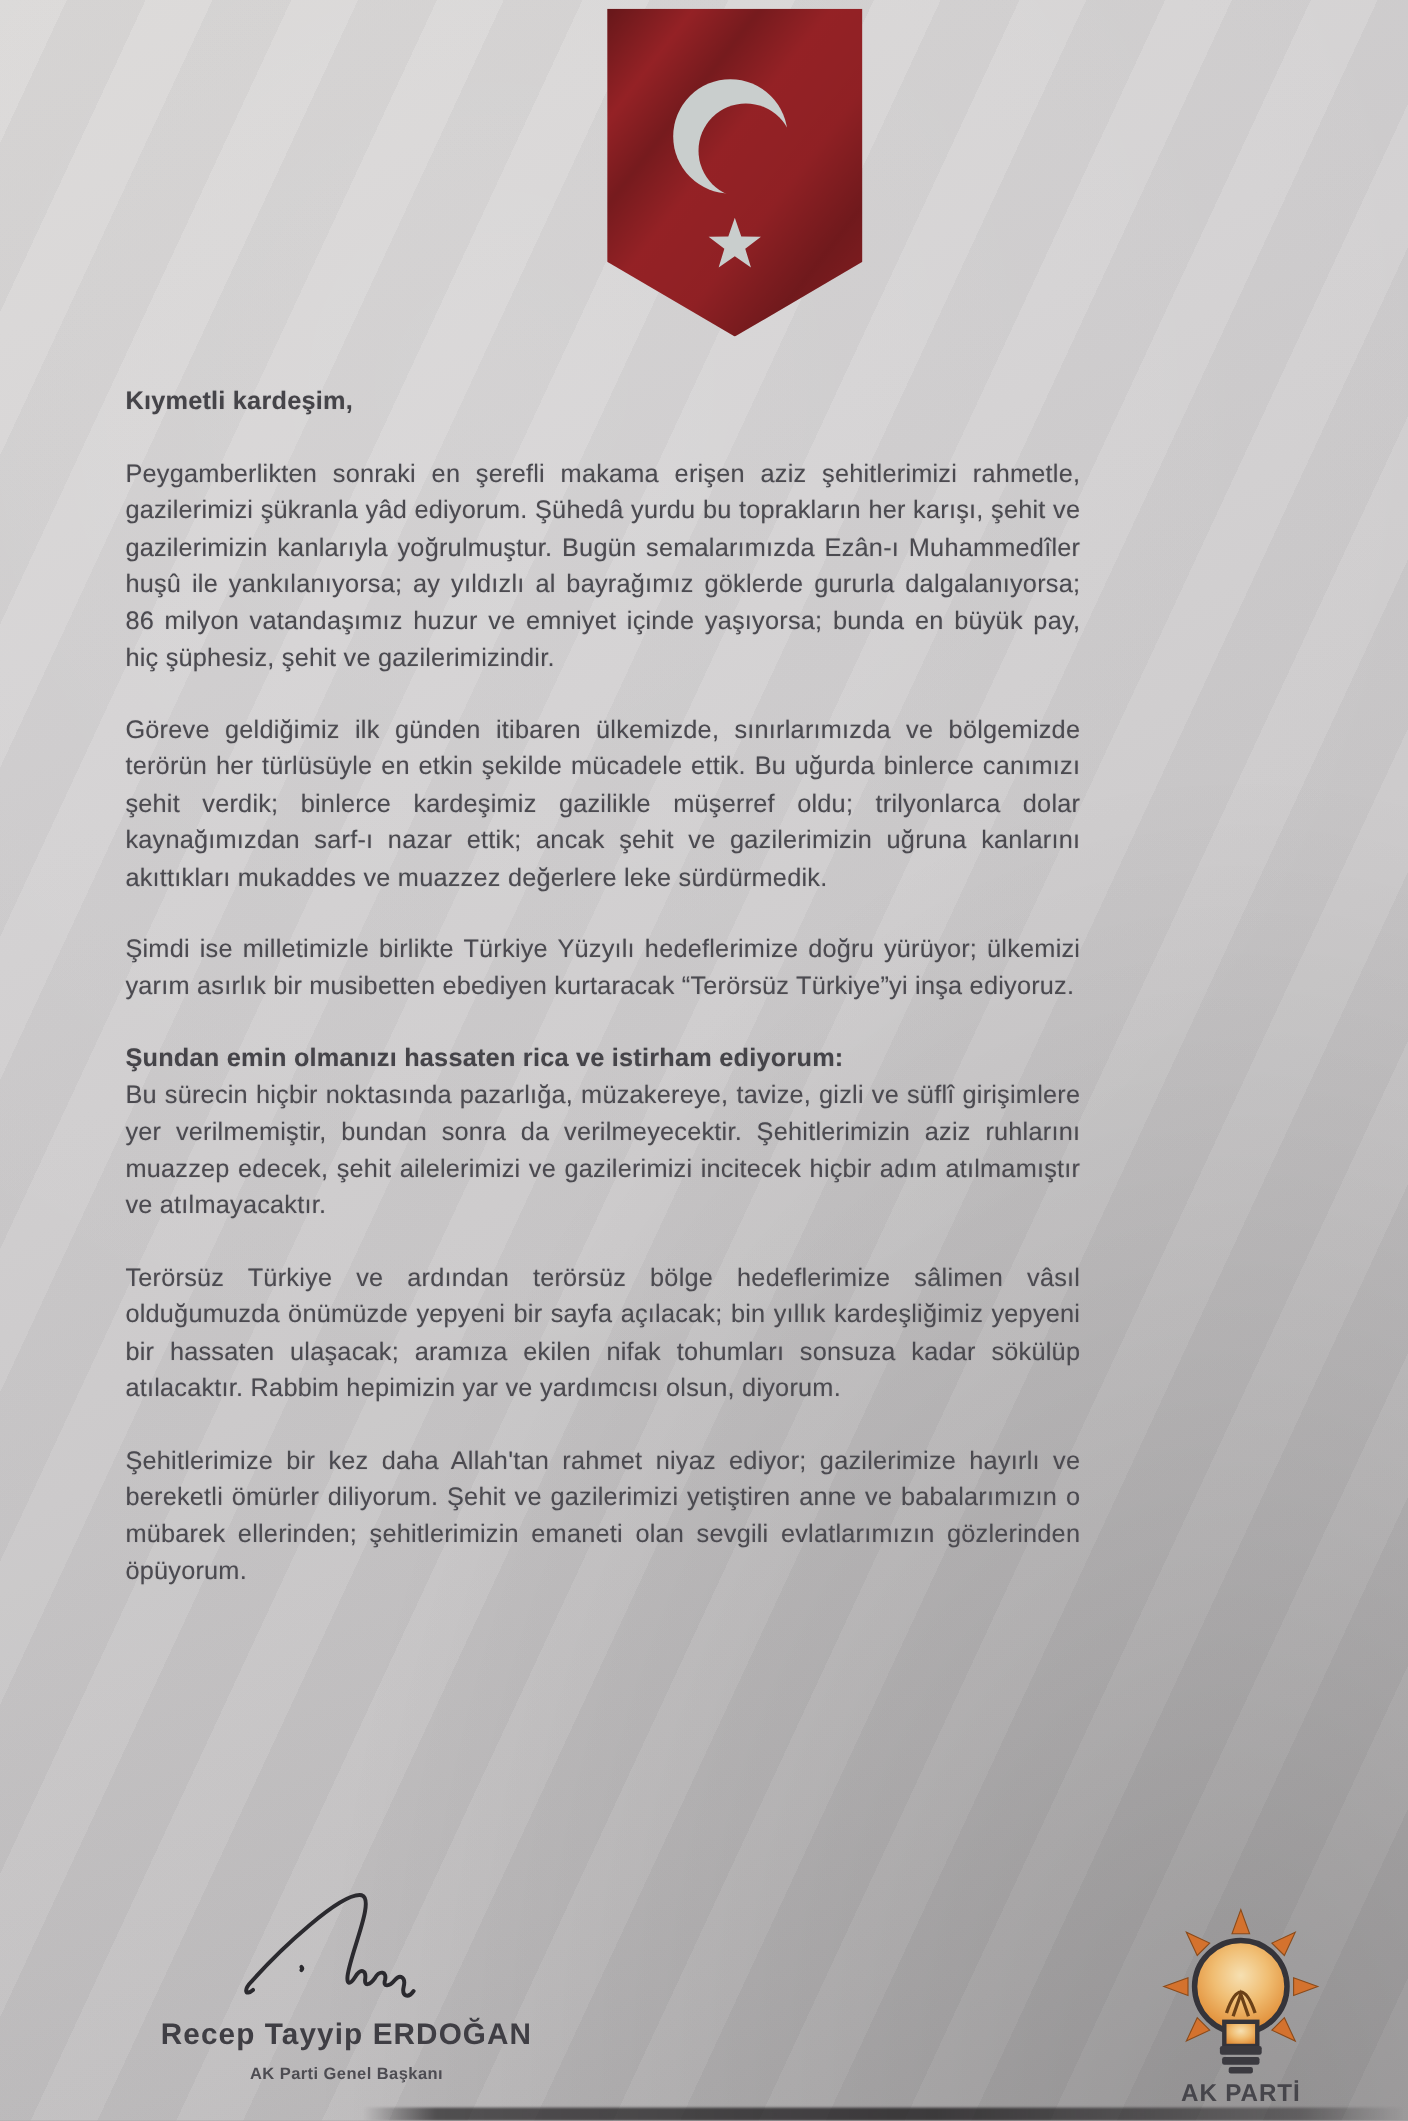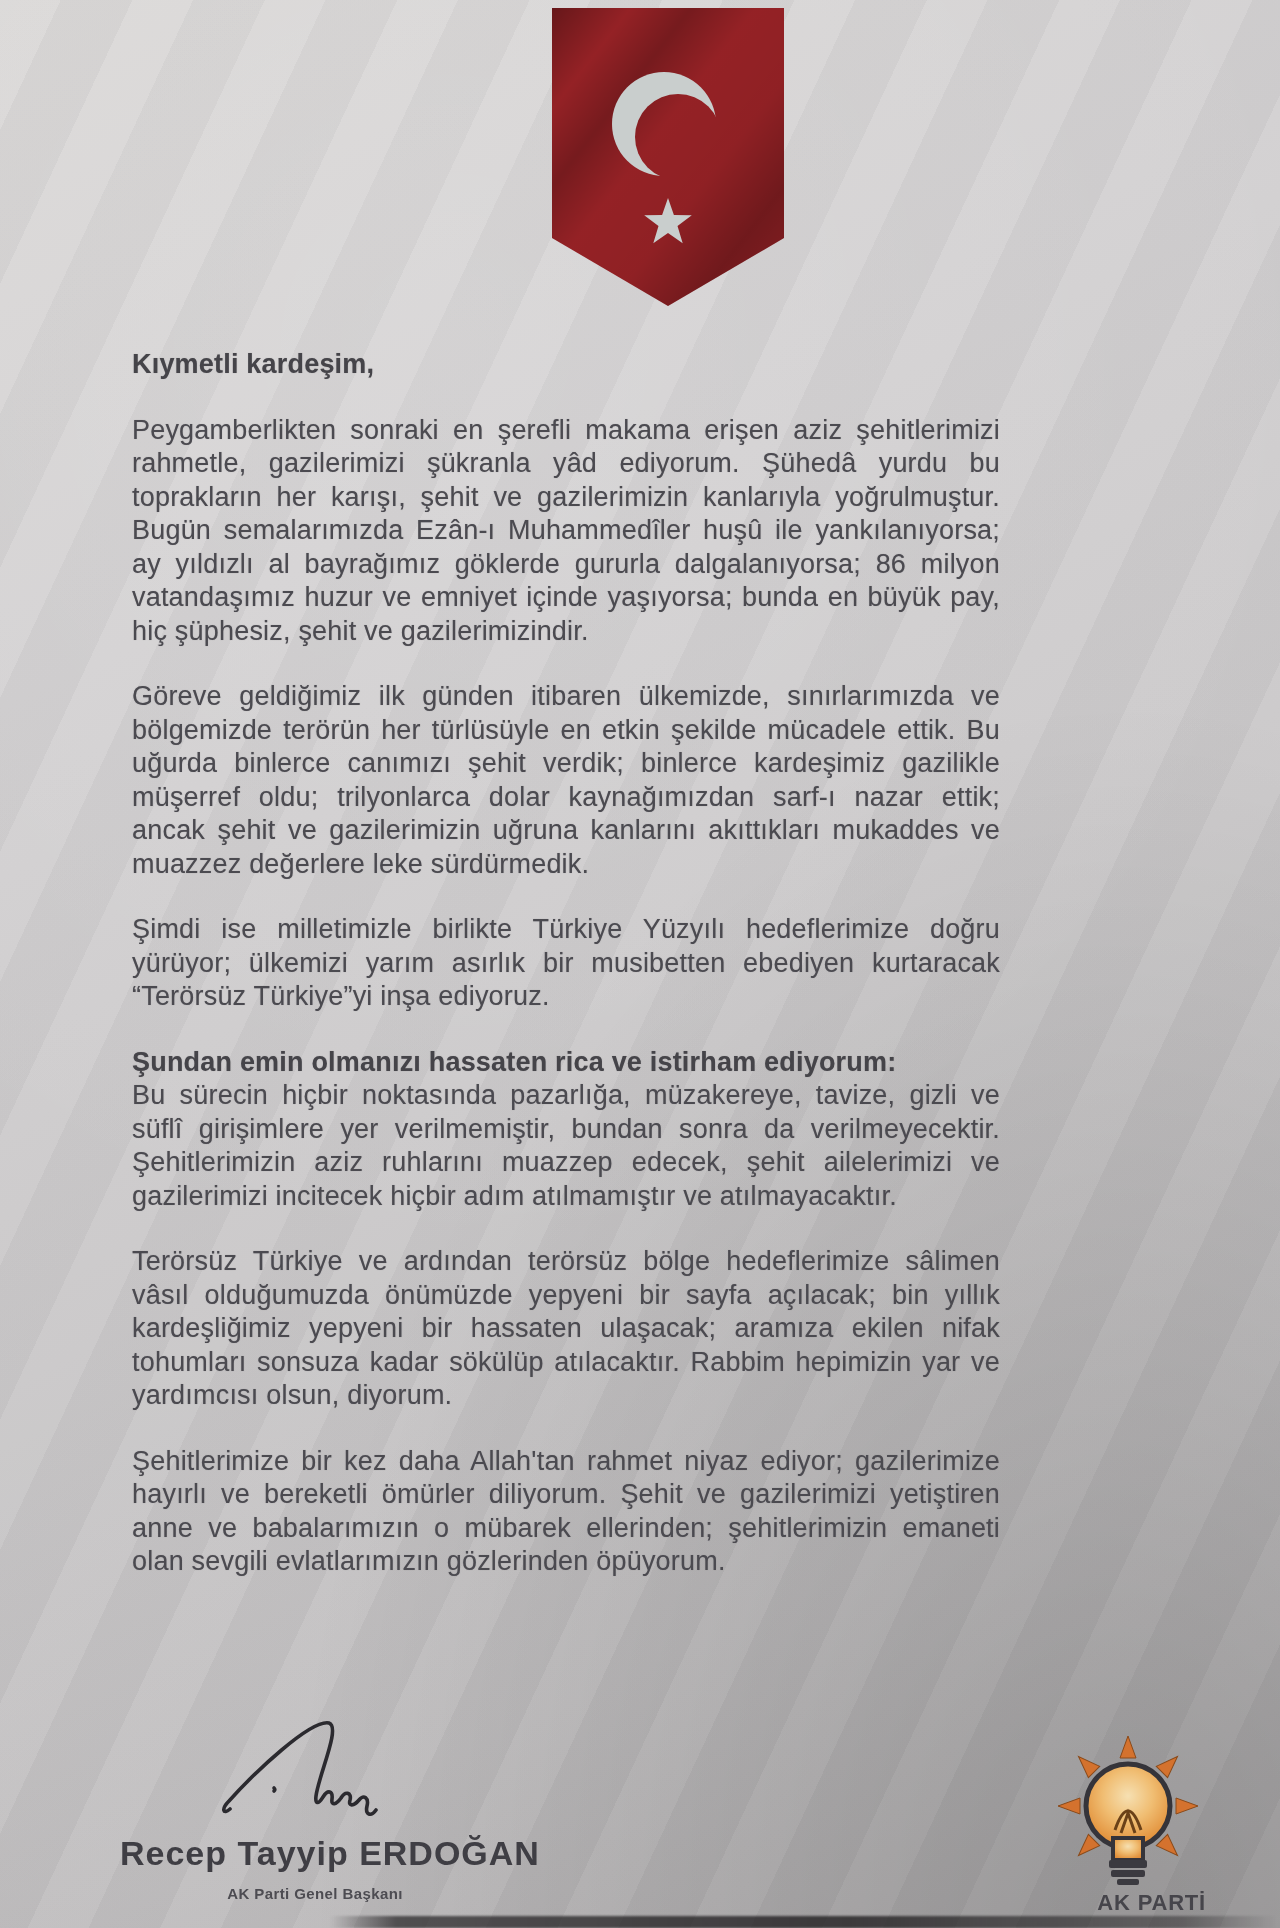--- a/index.html
+++ b/index.html
@@ -10,33 +10,33 @@
   }
   .photo-light{
     position:absolute;inset:0;pointer-events:none;
     background:
       radial-gradient(130% 90% at 35% 18%, rgba(255,255,255,0.10), rgba(0,0,0,0) 55%),
       radial-gradient(120% 120% at 88% 102%, rgba(0,0,0,0.17), rgba(0,0,0,0) 55%),
       repeating-linear-gradient(115deg, rgba(255,255,255,0.028) 0 55px, rgba(40,40,45,0.035) 55px 120px);
   }
   .flag{position:absolute;left:552px;top:8px;width:232px;height:298px;}
   .letter{
-    position:absolute;left:132px;top:348px;width:880px;
-    color:#4b4a50;font-size:27px;line-height:33.5px;text-align:justify;
+    position:absolute;left:114px;top:348px;width:880px;
+    color:#4b4a50;font-size:23px;line-height:33.5px;text-align:justify;
     letter-spacing:0.2px;text-shadow:0 0 1px rgba(75,74,80,0.35);
   }
   .para{margin:0 12px 32px 0;}
   .bold{font-weight:700;color:#454449;}
   .salutation{font-weight:700;color:#454449;margin:0 0 32px 0;}
   .closing{font-weight:700;color:#454449;}
   .sig-block{position:absolute;left:120px;top:1712px;width:390px;text-align:center;}
   .signature{display:block;margin:0 auto;width:195px;height:120px;}
-  .sig-name{font-size:34px;font-weight:700;color:#3f3e44;letter-spacing:1px;margin-top:2px;white-space:nowrap;}
+  .sig-name{font-size:27px;font-weight:700;color:#3f3e44;letter-spacing:1px;margin-top:2px;white-space:nowrap;}
   .sig-title{font-size:15px;font-weight:700;color:#4d4c52;letter-spacing:0.4px;margin-top:12px;}
-  .logo-block{position:absolute;left:1050px;top:1730px;width:156px;text-align:right;}
+  .logo-block{position:absolute;left:1050px;top:1730px;width:156px;text-align:center;}
   .logo-svg{display:block;margin:0 auto;width:150px;height:158px;}
   .logo-label{font-size:22px;font-weight:700;color:#46454b;letter-spacing:0.8px;margin-top:2px;white-space:nowrap;}
   .bottom-edge{
     position:absolute;left:330px;right:4px;bottom:0;height:12px;filter:blur(1px);
     background:linear-gradient(to right, rgba(20,18,20,0) 0%, rgba(20,18,20,0.62) 7%,
                rgba(20,18,20,0.72) 55%, rgba(20,18,20,0.4) 90%, rgba(20,18,20,0) 100%);
   }
 </style>
 </head>
 <body>

